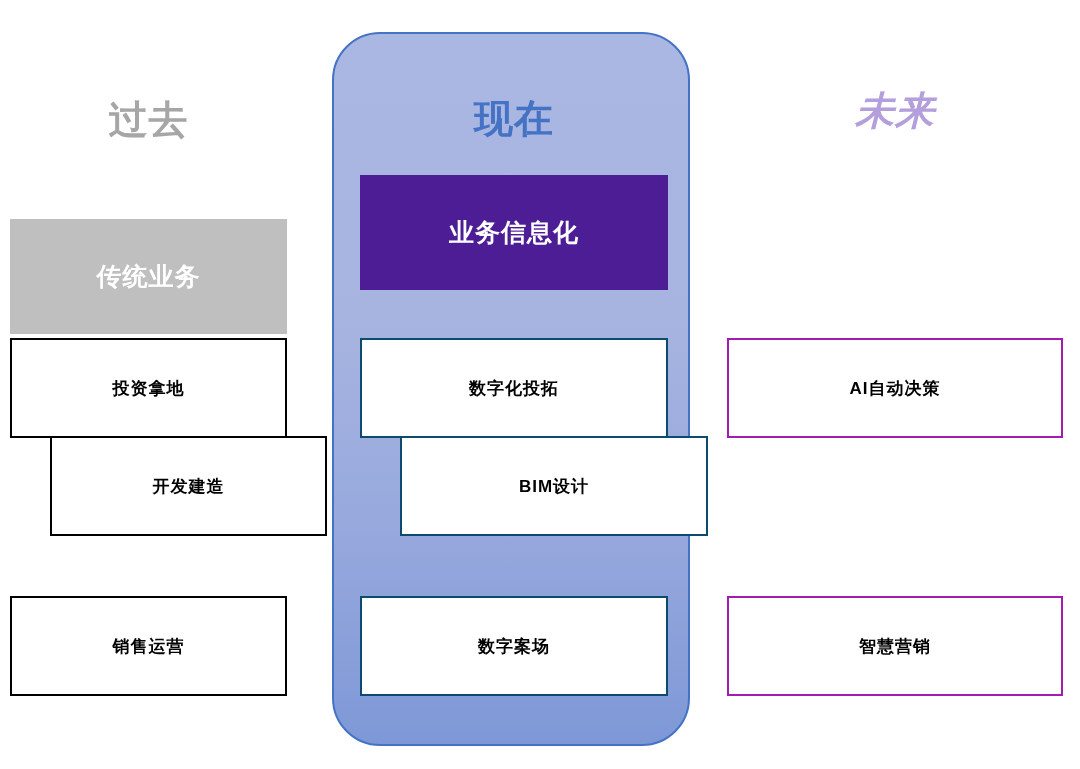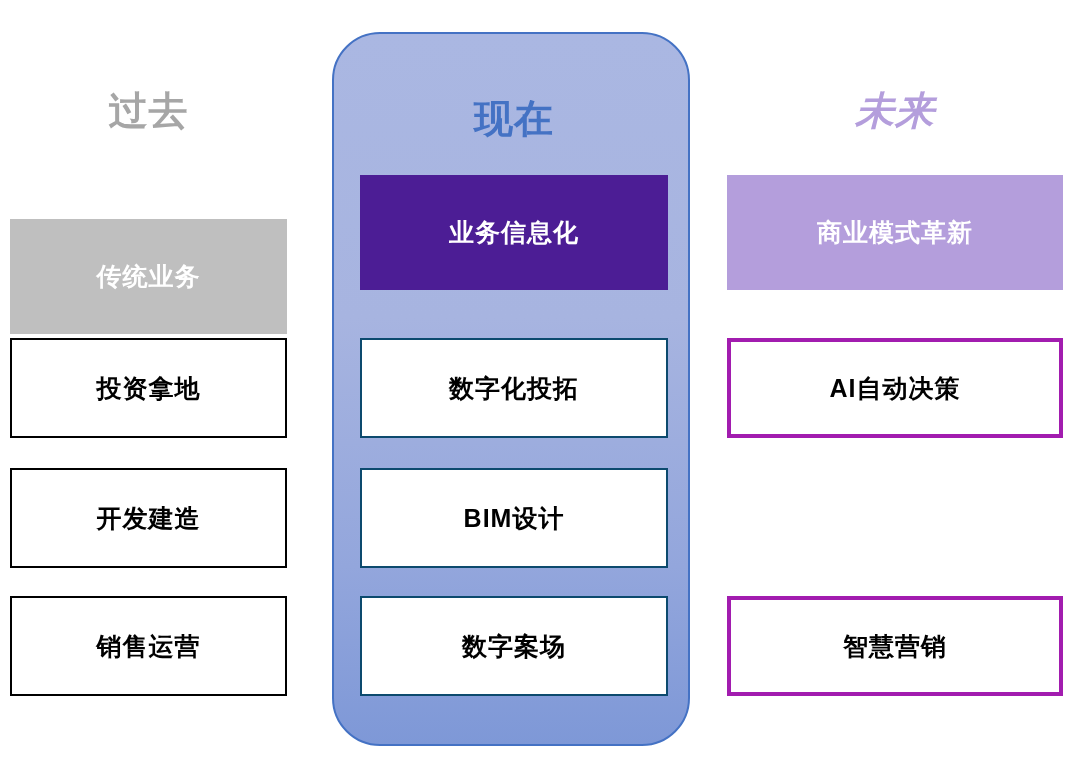--- a/index.html
+++ b/index.html
@@ -34,21 +34,21 @@
     position:absolute;
     left:0; width:100%;
     top:88px;
     text-align:center;
     font-size:39px;
     font-weight:bold;
     line-height:1.2;
     letter-spacing:1px;
     white-space:nowrap;
   }
-  .title-past  {color:#A6A6A6;}
+  .title-past  {color:#A6A6A6;margin-top:9px;}
   .title-now   {color:#4472C4;margin-top:8px;}
   .title-future{color:#B49EDC;font-style:italic;}
 
   
   .header-bar{
     position:absolute;
     left:0; width:100%;
     top:175px; height:115px;
     box-sizing:border-box;
     display:flex;align-items:center;justify-content:center;
@@ -64,32 +64,32 @@
 
   
   .item-box{
     position:absolute;
     left:0; width:100%;
     height:100px;
     box-sizing:border-box;
     background:#ffffff;
     display:flex;align-items:center;justify-content:center;
     color:#000000;
-    font-size:25px;
+    font-size:17px;
     font-weight:bold;
     letter-spacing:1px;
     white-space:nowrap;
   }
   .item-0{top:338px;}
-  .item-1{top:468px;}
+  .item-1{top:436px;margin-left:40px;}
   .item-2{top:596px;}
 
   .box-past  {border:2px solid #000000;}
   .box-now   {border:2px solid #0c4a6e;}
-  .box-future{border:4px solid #a21caf;}
+  .box-future{border:2px solid #a21caf;}
 </style>
 </head>
 <body>
 
 <div id="stage">
 
   <div class="phone-frame"></div>
 
   <div class="col col-past">
     <div class="col-title title-past">过去</div>
@@ -107,19 +107,18 @@
     <div class="header-bar hdr-now">业务信息化</div>
 
     <div class="item-box box-now item-0">数字化投拓</div>
     <div class="item-box box-now item-1">BIM设计</div>
     <div class="item-box box-now item-2">数字案场</div>
   </div>
 
   <div class="col col-future">
     <div class="col-title title-future">未来</div>
 
-    <div class="header-bar hdr-future">商业模式革新</div>
 
     <div class="item-box box-future item-0">AI自动决策</div>
     <div class="item-box box-future item-2">智慧营销</div>
   </div>
 
 </div>
 
 </body></html>

